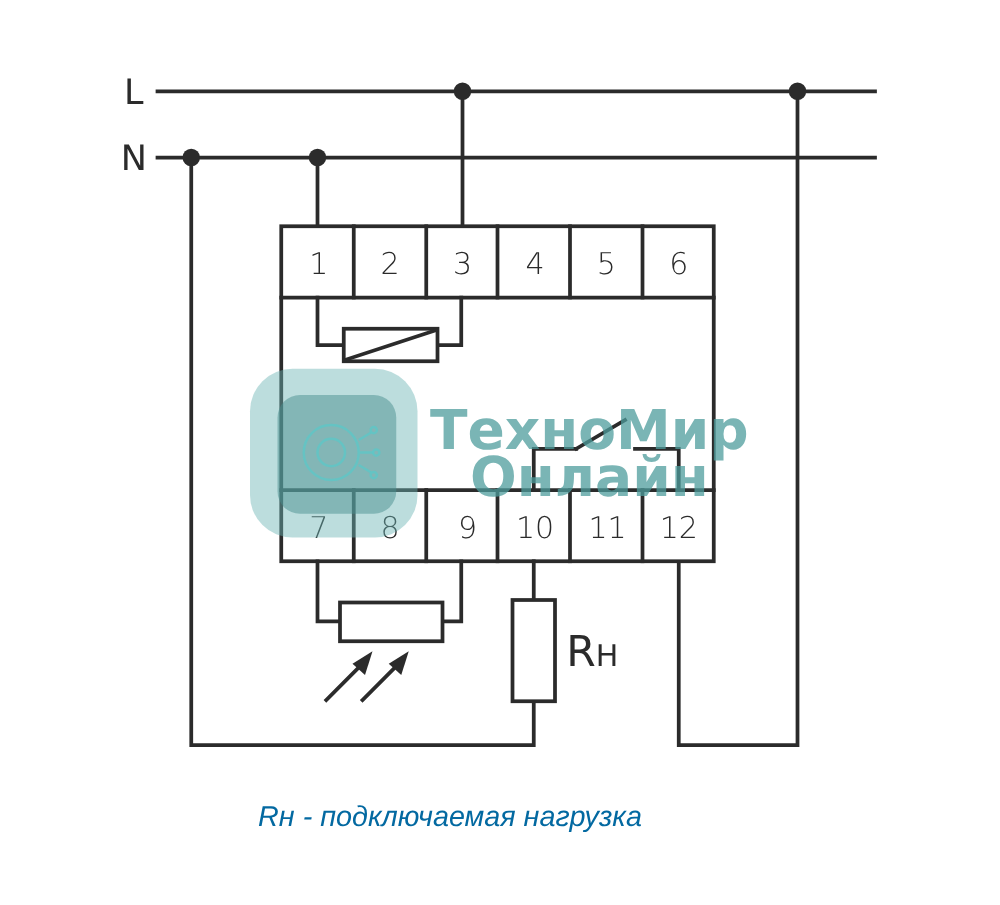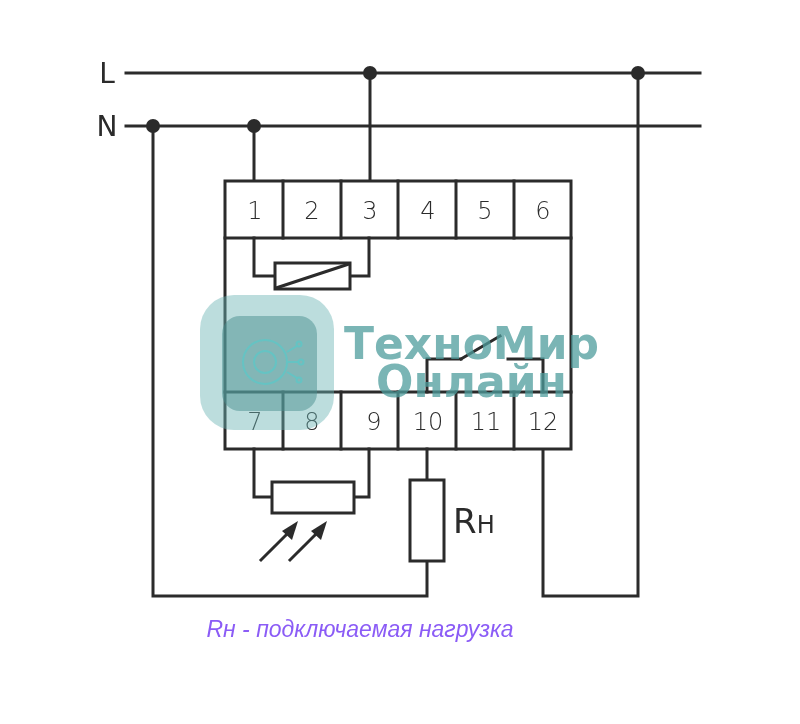--- a/index.html
+++ b/index.html
@@ -4,22 +4,22 @@
 <style>
   html, body { margin: 0; padding: 0; background: #ffffff; }
   body { width: 800px; height: 724px; position: relative; overflow: hidden; font-family: "DejaVu Sans", sans-serif; }
   svg { position: absolute; left: 0; top: 0; }
   .wire { stroke: #2b2b2b; stroke-width: 3; fill: none; stroke-linecap: square; }
   .box { stroke: #2b2b2b; stroke-width: 3; fill: #ffffff; }
   .dot { fill: #2b2b2b; }
   .term-label { font-family: "DejaVu Sans", sans-serif; font-size: 24px; font-weight: 300; fill: #2b2b2b; text-anchor: middle; }
   .line-label { font-family: "DejaVu Sans", sans-serif; font-size: 28px; fill: #2b2b2b; text-anchor: middle; }
   .rh-label { font-family: "DejaVu Sans", sans-serif; fill: #2b2b2b; }
-  .caption { position: absolute; left: 0; top: 616px; width: 720px; text-align: center;
-             font-family: "Liberation Sans", sans-serif; font-style: italic; font-size: 23px; color: #8b5cf6; }
+  .caption { position: absolute; left: 0; top: 640px; width: 720px; text-align: center;
+             font-family: "Liberation Sans", sans-serif; font-style: italic; font-size: 23px; color: #0369a1; }
   .wm-text { font-family: "DejaVu Sans", sans-serif; font-weight: bold; font-size: 44px; fill: #4e9c9c; fill-opacity: 0.75; }
 </style>
 </head>
 <body>
 
 <svg width="800" height="724" viewBox="0 0 800 724">
 
   <text class="line-label" x="107" y="83">L</text>
   <text class="line-label" x="107" y="136">N</text>
 

